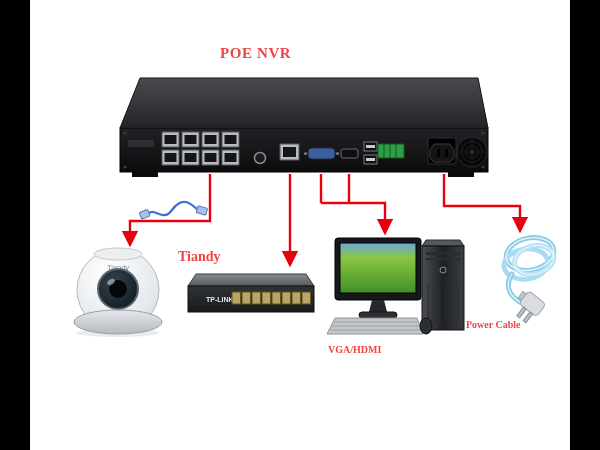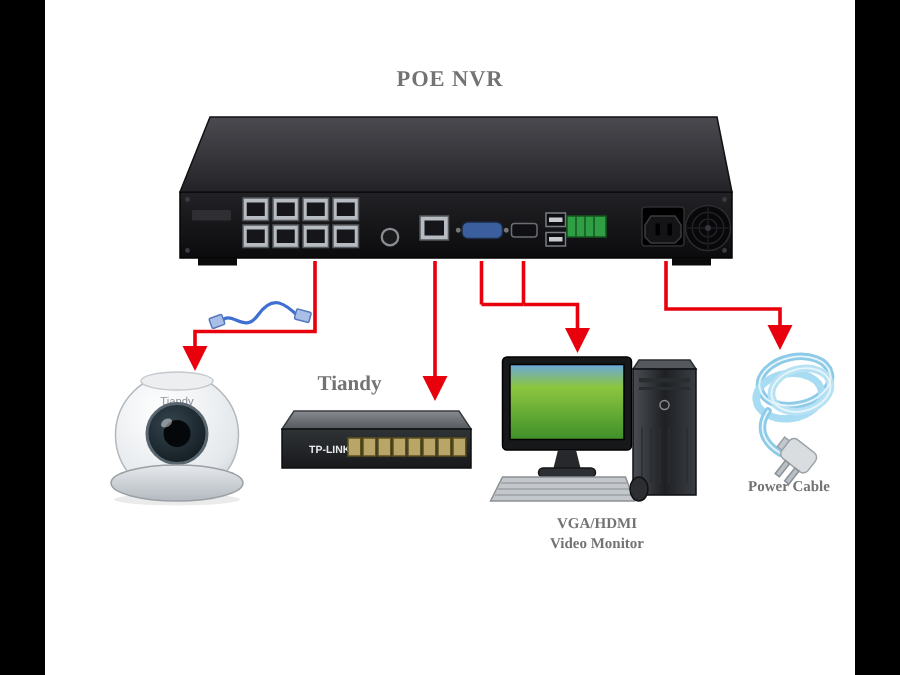--- a/index.html
+++ b/index.html
@@ -5,21 +5,21 @@
   html,body{margin:0;padding:0;background:#888;}
   .stage{
     position:relative;width:600px;height:450px;background:#ffffff;overflow:hidden;
     font-family:"Liberation Serif","DejaVu Serif",serif;
   }
   .bar{position:absolute;top:0;bottom:0;width:30px;background:#000;}
   .bar.left{left:0}
   .bar.right{right:0}
   .abs{position:absolute;}
   .lbl{
-    position:absolute;color:#737373;font-weight:700;text-align:center;
+    position:absolute;color:#ef4444;font-weight:700;text-align:left;
     font-family:"Liberation Serif","DejaVu Serif",serif;line-height:1.25;
     z-index:6;
   }
   .lbl.title{left:220px;top:44px;width:160px;font-size:15px;letter-spacing:.6px;}
   .lbl.netcable{left:106px;top:184px;width:120px;font-size:10.5px;}
   .lbl.router{left:178px;top:248px;width:110px;font-size:14px;}
   .lbl.ipcam{left:58px;top:346px;width:120px;font-size:13.5px;}
   .lbl.monitor{left:328px;top:344px;width:140px;font-size:10px;font-family:Liberation Serif, serif;}
   .lbl.power{left:466px;top:319px;width:120px;font-size:10px;}
   svg{display:block;}
@@ -256,21 +256,20 @@
       <polygon points="10,88 92,88 98,104 2,104" fill="#c3c7cb" stroke="#8d9195"></polygon>
       <line x1="9" y1="92" x2="93" y2="92" stroke="#9aa0a5"></line>
       <line x1="7" y1="96" x2="95" y2="96" stroke="#9aa0a5"></line>
       <line x1="5" y1="100" x2="97" y2="100" stroke="#9aa0a5"></line>
     </g>
 
     <ellipse cx="101" cy="96" rx="6" ry="8" fill="#2c2e31" stroke="#101113"></ellipse>
   </svg>
   <div class="lbl monitor">
     <div>VGA/HDMI</div>
-    <div>Video Monitor</div>
   </div>
 
   <svg class="abs device" style="left:486px;top:224px;z-index:4" width="88" height="104" viewBox="0 0 88 104">
     <g fill="none" stroke-linecap="round">
       <ellipse cx="44" cy="30" rx="24" ry="16" stroke="#8ecbe8" stroke-width="5" transform="rotate(-12 44 30)"></ellipse>
       <ellipse cx="40" cy="40" rx="22" ry="15" stroke="#a8dcf2" stroke-width="5" transform="rotate(-8 40 40)"></ellipse>
       <ellipse cx="48" cy="36" rx="20" ry="14" stroke="#b6e2f4" stroke-width="5" transform="rotate(-15 48 36)"></ellipse>
       <ellipse cx="44" cy="30" rx="24" ry="16" stroke="#e8f6fc" stroke-width="1.2" transform="rotate(-12 44 30)"></ellipse>
       <ellipse cx="48" cy="36" rx="20" ry="14" stroke="#e8f6fc" stroke-width="1.2" transform="rotate(-15 48 36)"></ellipse>
       <path d="M26,50 C18,62 24,72 34,78" stroke="#8ecbe8" stroke-width="5"></path>

